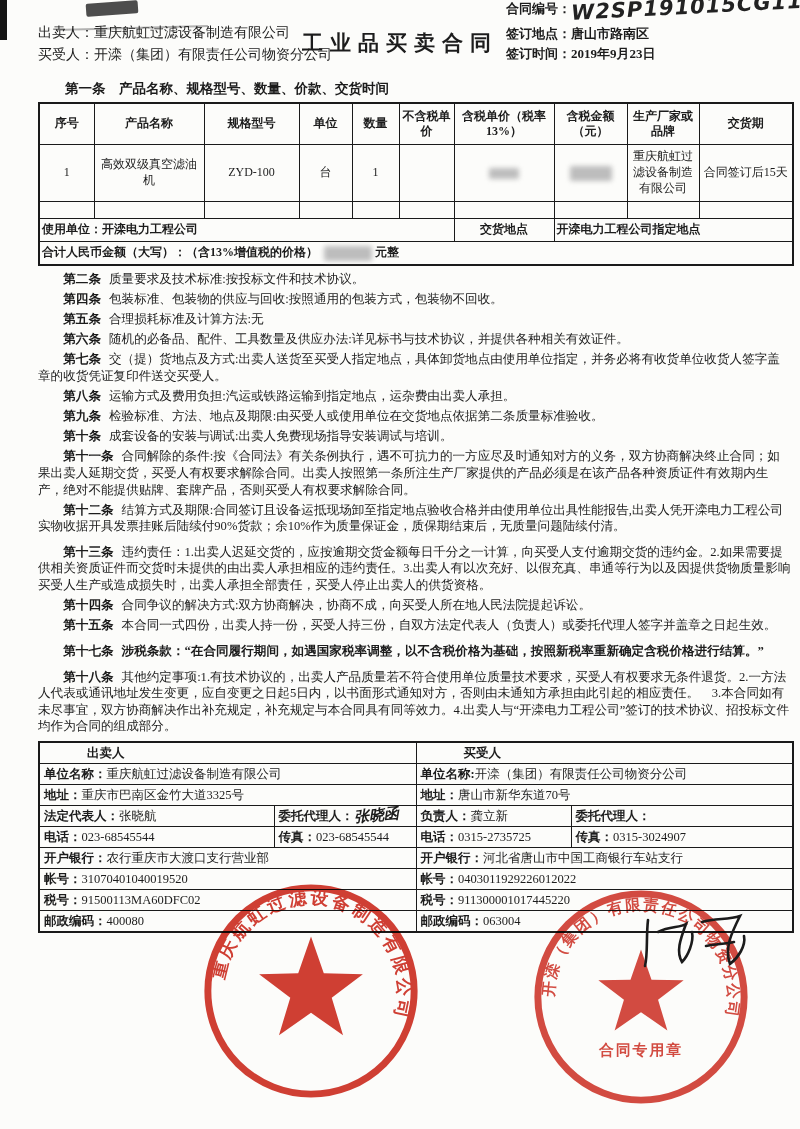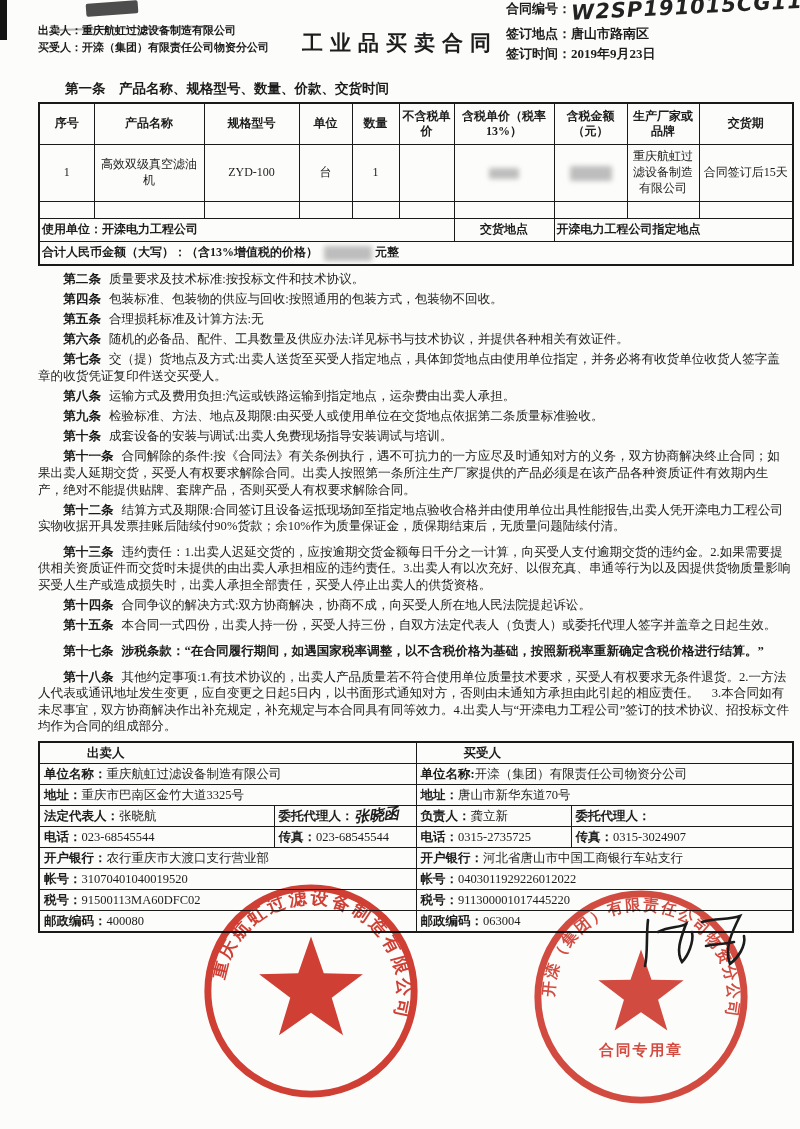--- a/index.html
+++ b/index.html
@@ -15,21 +15,21 @@
   
   .corner-bar{position:absolute;left:0;top:0;width:7px;height:40px;background:#141414;}
   .smudge{position:absolute;left:86px;top:2px;width:52px;height:13px;background:#2e2e2e;transform:rotate(-4deg);border-radius:2px;opacity:.85;}
   .faint-line{position:absolute;left:56px;top:27px;width:152px;height:2px;background:#8a8a8a;transform:rotate(-1.6deg);opacity:.65;}
 
   .doc-title{
     text-align:center;font-size:21px;font-weight:bold;letter-spacing:7px;
     padding-top:30px;margin:0 0 2px 0;
   }
   .header-info{position:relative;height:74px;margin-top:4px;}
-  .party-lines{padding-top:18px;font-weight:bold;font-size:11px;line-height:1.55;}
+  .party-lines{padding-top:18px;font-weight:normal;font-size:14px;line-height:1.55;}
   .meta-block{position:absolute;left:468px;top:-14px;font-weight:bold;font-size:13px;line-height:1.6;white-space:nowrap;}
   .handwriting{
     font-family:"DejaVu Sans",sans-serif;font-style:italic;font-weight:600;
     font-size:21px;letter-spacing:1px;display:inline-block;transform:rotate(-3deg);
     color:#222;
   }
   .clause1-line{font-weight:bold;text-indent:2em;font-size:13.5px;margin:2px 0 4px 0;}
 
   
   table{border-collapse:collapse;}

